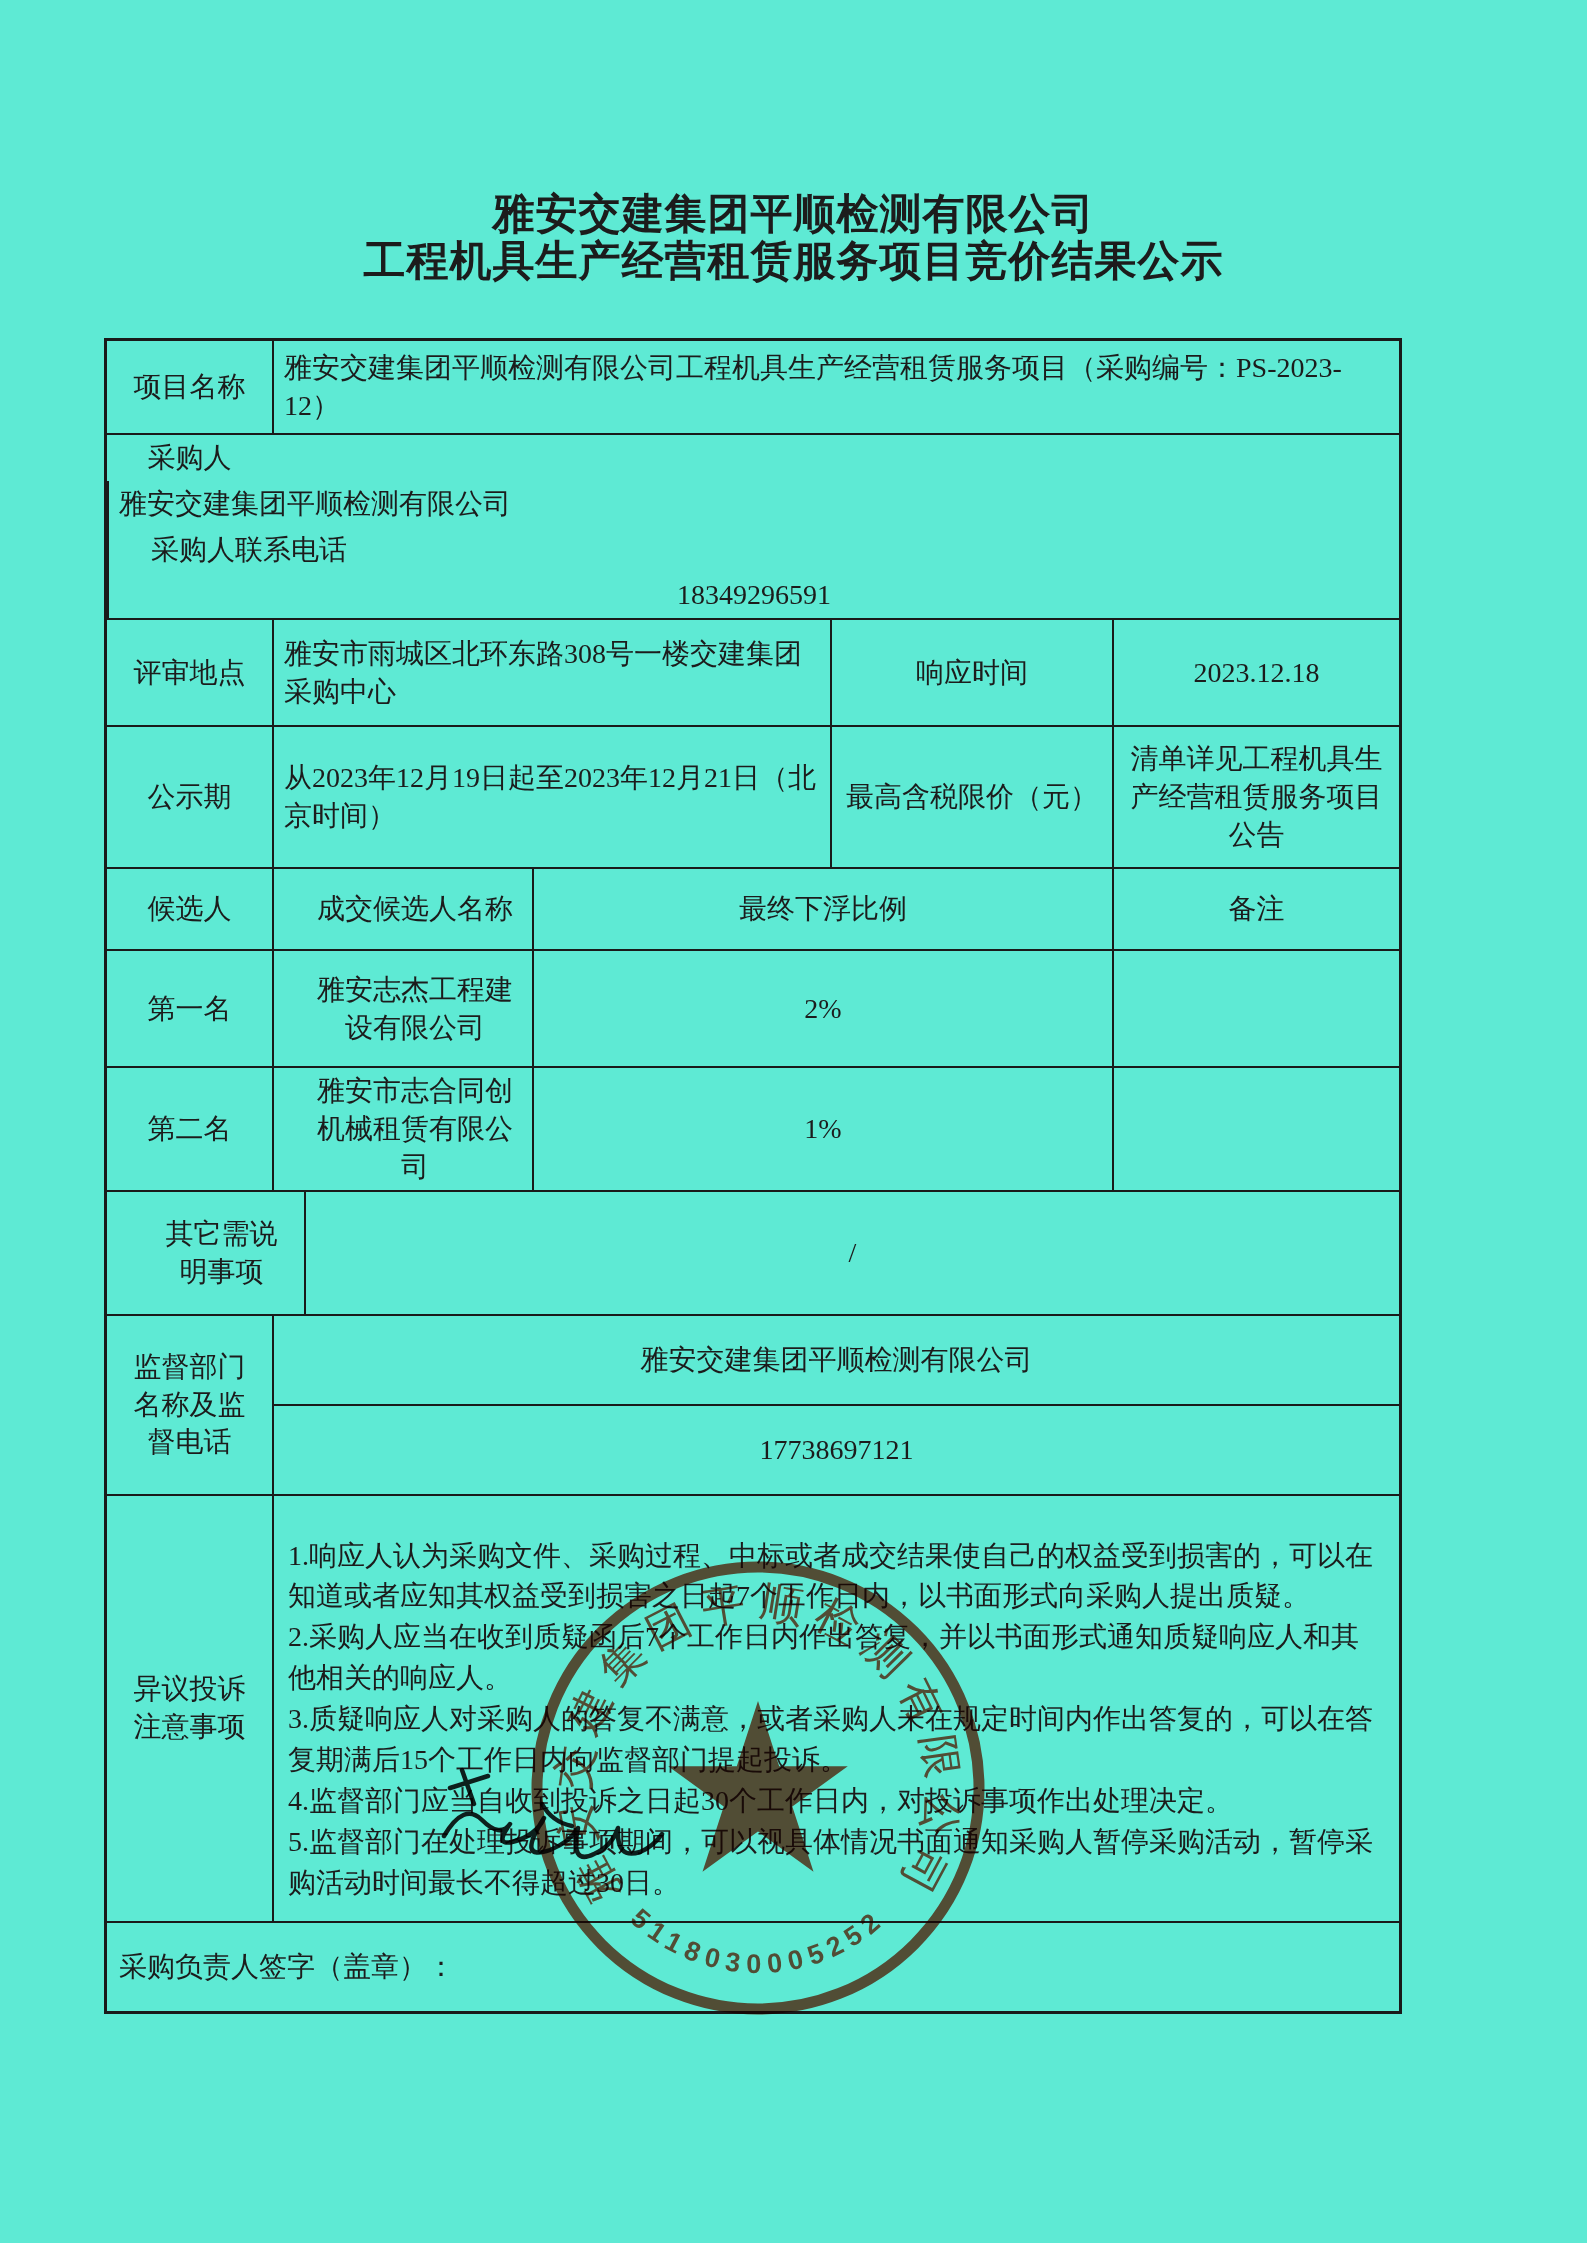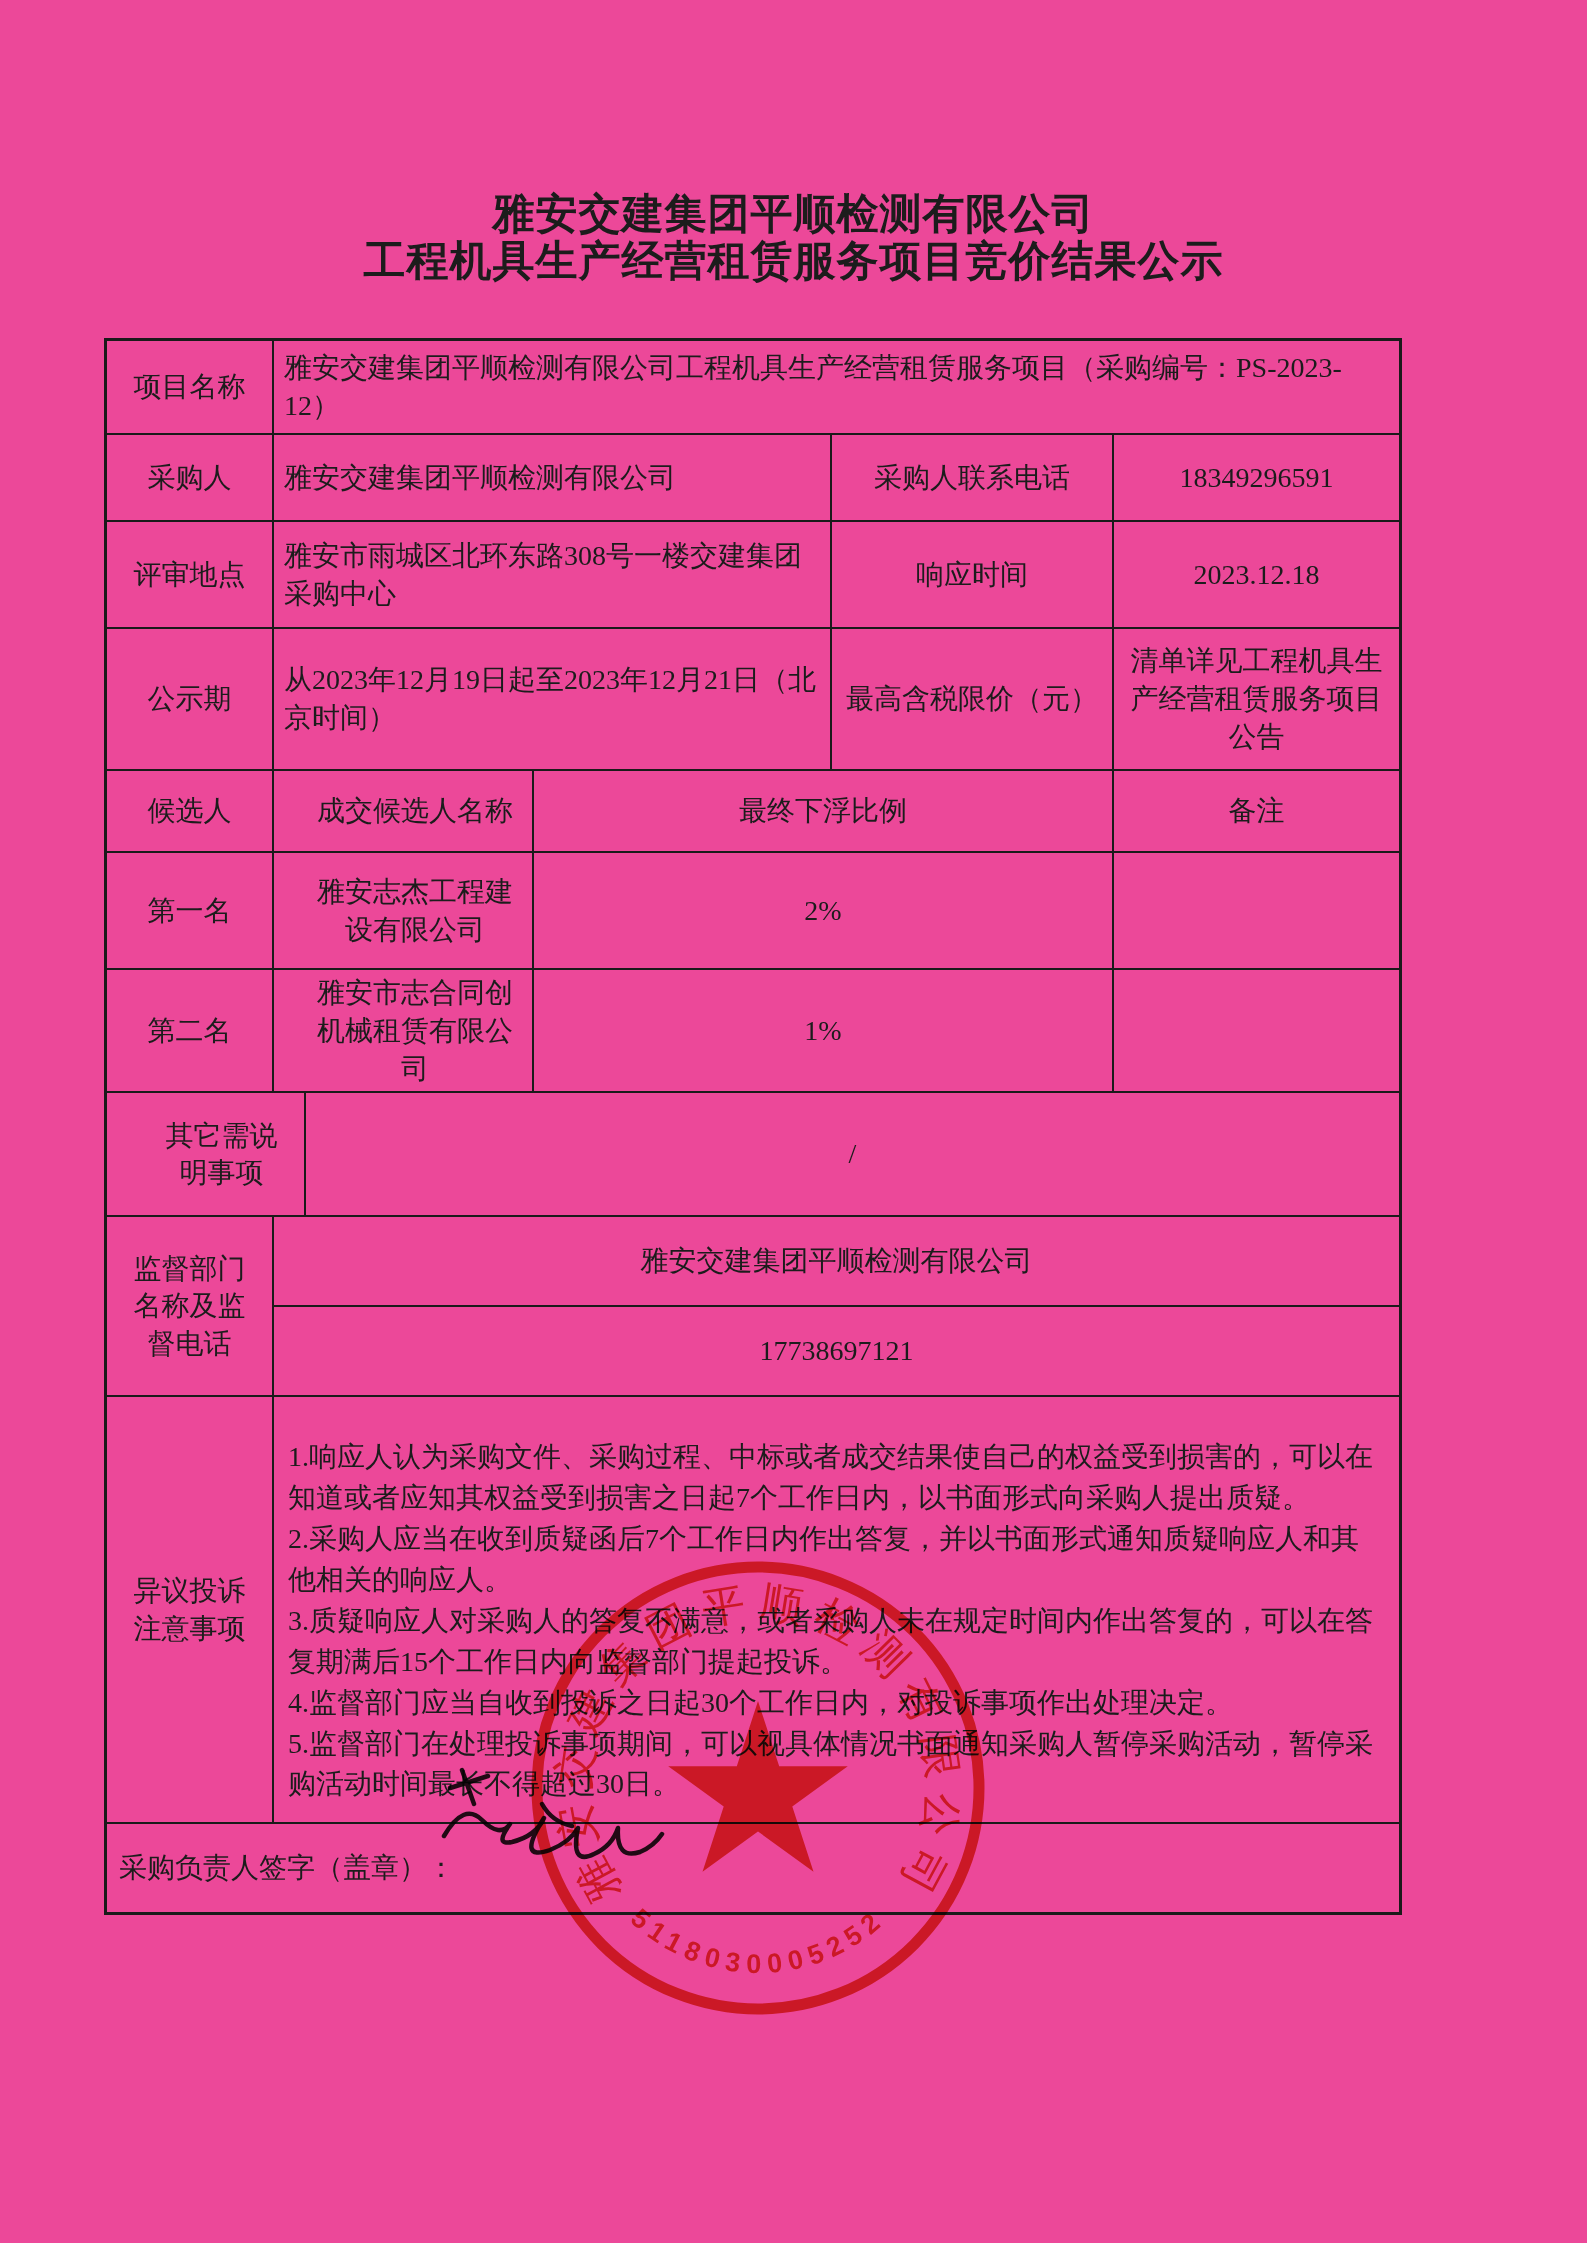--- a/index.html
+++ b/index.html
@@ -1,18 +1,18 @@
 <!DOCTYPE html>
 <html><head>
 <meta charset="utf-8">
 <style>
   html,body{margin:0;padding:0;background:#e9e9e9;}
   .page{
     position:relative;width:1587px;height:2243px;margin:0 auto;
-    background:#ec4899;color:#1c1c1c;overflow:hidden;
+    background:#5eead4;color:#1c1c1c;overflow:hidden;
     font-family:"Liberation Serif","DejaVu Serif",serif;
     text-decoration:underline;
   }
   .title{
     position:absolute;top:190px;left:0;width:100%;text-align:center;
     font-family:"Liberation Sans","DejaVu Sans",sans-serif;
     font-weight:bold;font-size:42px;line-height:1.12;letter-spacing:1px;
   }
   .tbl{position:absolute;left:104px;top:290px;width:1292px;border:3px solid #1a1a1a;margin-top:48px;}
   .row{display:flex;border-top:2px solid #1a1a1a;}
@@ -23,21 +23,21 @@
     text-align:center;font-size:28px;padding:4px 10px;line-height:1.35;
   }
   .c:first-child{border-left:none;}
   .left{justify-content:flex-start;text-align:left;}
   .wl{width:165px;flex:none;}
   .w2{width:558px;flex:none;}
   .w3{width:282px;flex:none;}
   .w4{flex:1;}
   .wn{width:260px;flex:none;padding-left:34px;}
   .wr{width:580px;flex:none;}
-  .h1{min-height:92px;}  .h2{min-height:85px;}  .h3{min-height:105px;}
+  .h1{min-height:92px;}  .h2{min-height:85px;flex-direction:column;}  .h3{min-height:105px;}
   .h4{min-height:140px;} .h5{min-height:80px;}  .h6{min-height:115px;}
   .h7{min-height:118px;} .h8{min-height:122px;padding-left:32px;} .h9{min-height:178px;}
   .h10{min-height:425px;} .h11{min-height:88px;}
   .lblwrap{display:inline-block;max-width:124px;}
   .stack{flex-direction:column;align-items:stretch;padding:0;}
   .sub{flex:1;display:flex;align-items:center;justify-content:center;padding:4px 10px;box-sizing:border-box;}
   .sub + .sub{border-top:2px solid #1a1a1a;}
   .obj{
     flex-direction:column;align-items:flex-start;justify-content:flex-start;
     text-align:left;padding:40px 18px 12px 14px;line-height:1.46;

